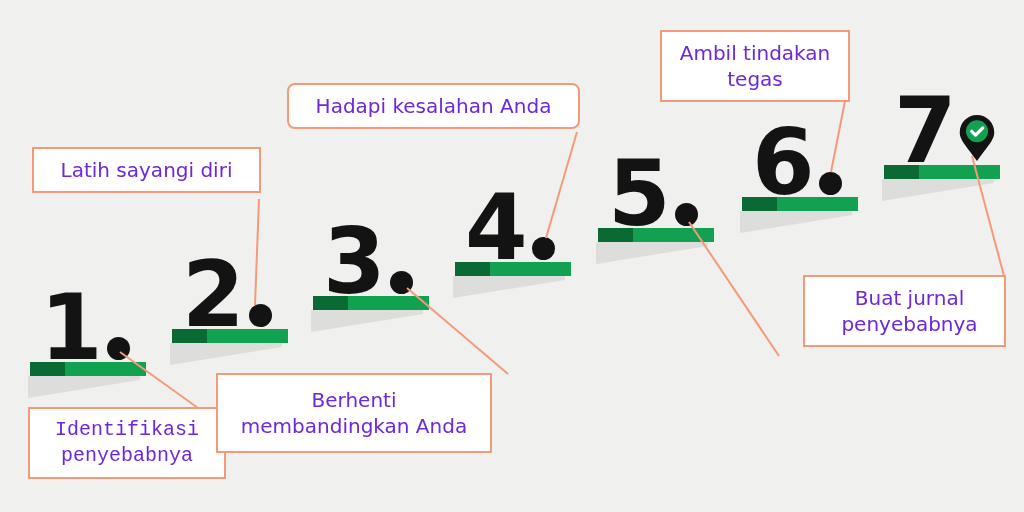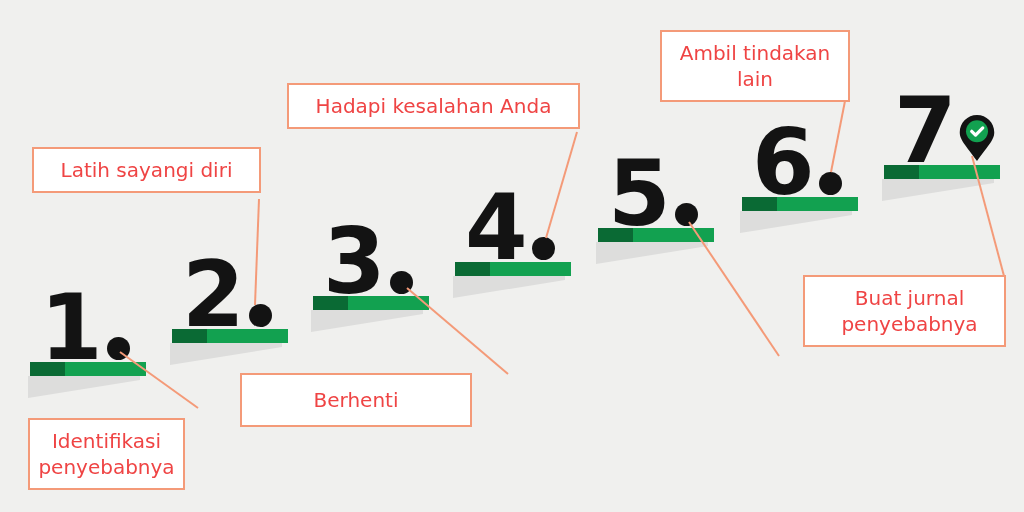--- a/index.html
+++ b/index.html
@@ -43,27 +43,27 @@
 
   
   .connectors{position:absolute;left:0;top:0;z-index:2;pointer-events:none;}
   .connectors line{stroke:#f49a78;stroke-width:2;}
 
   
   .box{
     position:absolute;z-index:3;box-sizing:border-box;
     background:#ffffff;border:2px solid #f49a78;
     padding:8px 6px;text-align:center;
-    font-size:20px;line-height:26px;color:#ef4444;
+    font-size:20px;line-height:26px;color:#6d28d9;
   }
   .box .ln{display:block;}
-  .b1{left:28px;top:418px;width:157px;}
+  .b1{left:28px;top:407px;width:198px;font-family:Liberation Mono, monospace;}
   .b2{left:32px;top:147px;width:229px;}
-  .b3{left:240px;top:373px;width:232px;padding-top:12px;padding-bottom:12px;}
-  .b4{left:287px;top:83px;width:293px;}
+  .b3{left:216px;top:373px;width:276px;padding-top:12px;padding-bottom:12px;}
+  .b4{left:287px;top:83px;width:293px;border-radius:8px;}
   .b5{left:530px;top:355px;width:250px;}
   .b6{left:660px;top:30px;width:190px;}
   .b7{left:803px;top:275px;width:203px;padding-left:16px;}
 </style>
 </head>
 <body>
 
 <div class="canvas">
 
   <div class="step s1">
@@ -147,30 +147,31 @@
     <span class="ln">Identifikasi</span>
     <span class="ln">penyebabnya</span>
   </div>
 
   <div class="box b2">
     <span class="ln">Latih sayangi diri</span>
   </div>
 
   <div class="box b3">
     <span class="ln">Berhenti</span>
+    <span class="ln">membandingkan Anda</span>
   </div>
 
   <div class="box b4">
     <span class="ln">Hadapi kesalahan Anda</span>
   </div>
 
 
   <div class="box b6">
     <span class="ln">Ambil tindakan</span>
-    <span class="ln">lain</span>
+    <span class="ln">tegas</span>
   </div>
 
   <div class="box b7">
     <span class="ln">Buat jurnal</span>
     <span class="ln">penyebabnya</span>
   </div>
 
 </div>
 
 </body></html>

